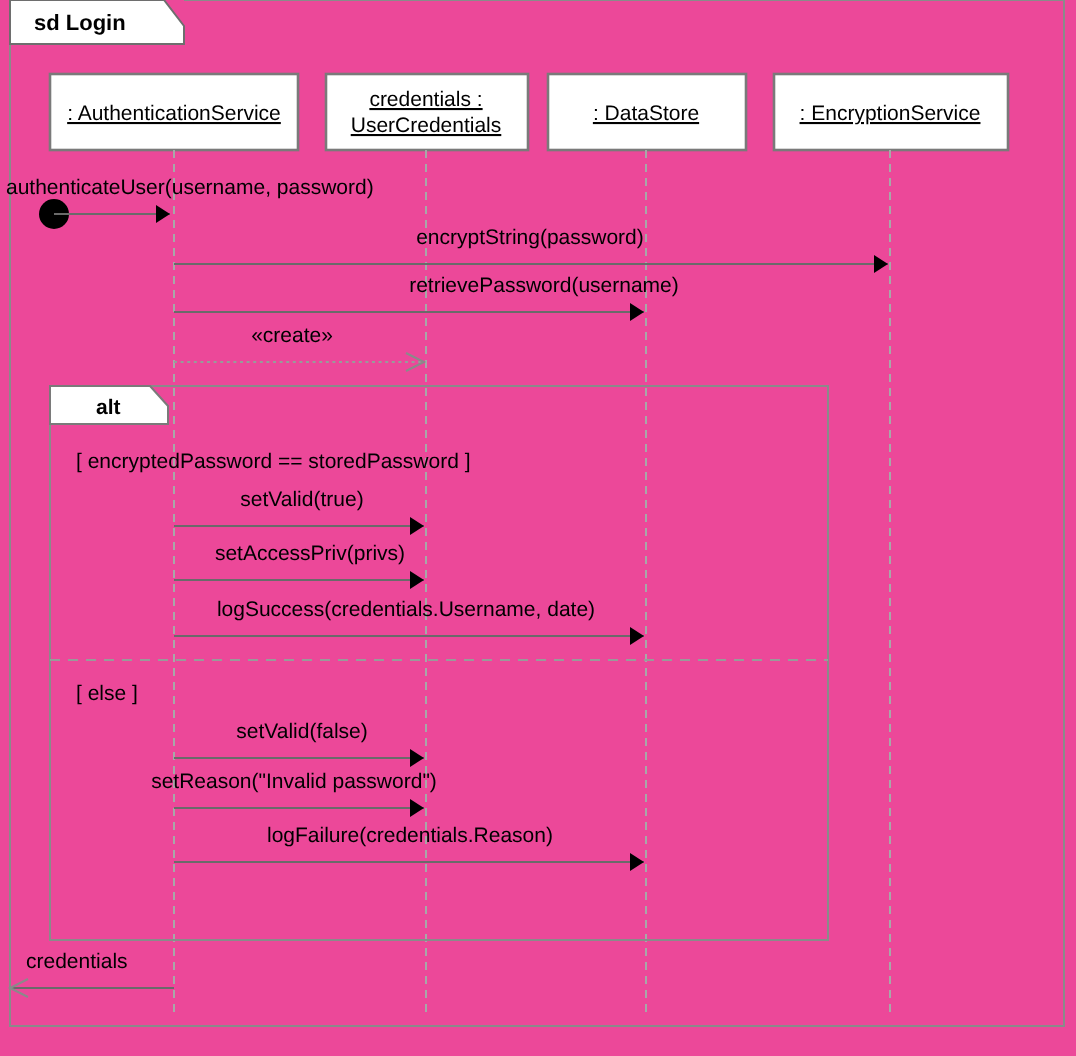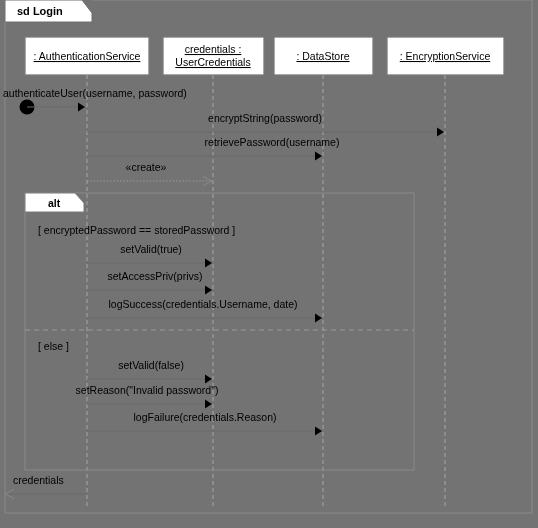--- a/index.html
+++ b/index.html
@@ -8,21 +8,21 @@
     background: #ffffff;
   }
   body {
     font-family: "Liberation Sans", sans-serif;
     -webkit-font-smoothing: antialiased;
   }
   #canvas {
     position: relative;
     width: 538px;
     height: 528px;
-    background: #737373;
+    background: #ec4899;
     overflow: hidden;
   }
   svg#diagram {
     position: absolute;
     left: 0;
     top: 0;
     width: 538px;
     height: 528px;
   }
   .frame-outline {

